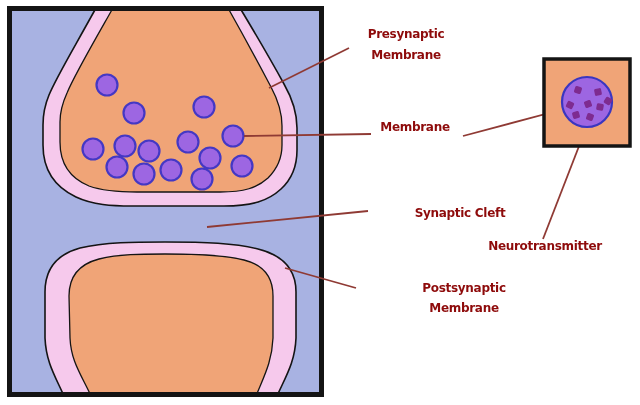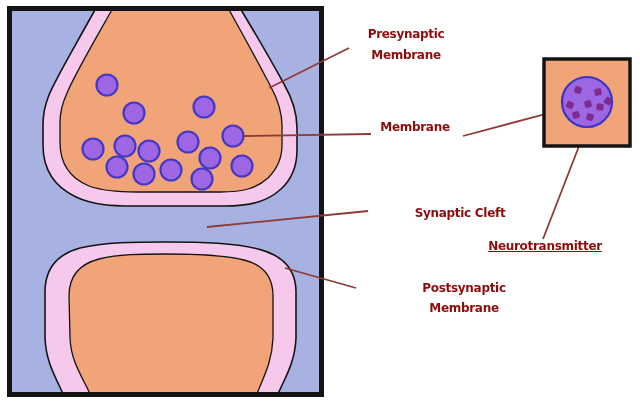--- a/index.html
+++ b/index.html
@@ -140,21 +140,21 @@
   </div>
 
   <div class="diagram-label" style="left:415px; top:117px;">
     <span class="l2">Membrane</span>
   </div>
 
   <div class="diagram-label" style="left:460px; top:203px;">
     <span class="l1">Synaptic Cleft</span>
   </div>
 
-  <div class="diagram-label" style="left:545px; top:236px;text-decoration:underline;">
+  <div class="diagram-label" style="left:545px; top:236px;">
     <span class="l1">Neurotransmitter</span>
   </div>
 
   <div class="diagram-label" style="left:416px; top:278px;margin-left:48px;">
     <span class="l1">Postsynaptic</span>
     <span class="l2">Membrane</span>
   </div>
 
 </div>
 

